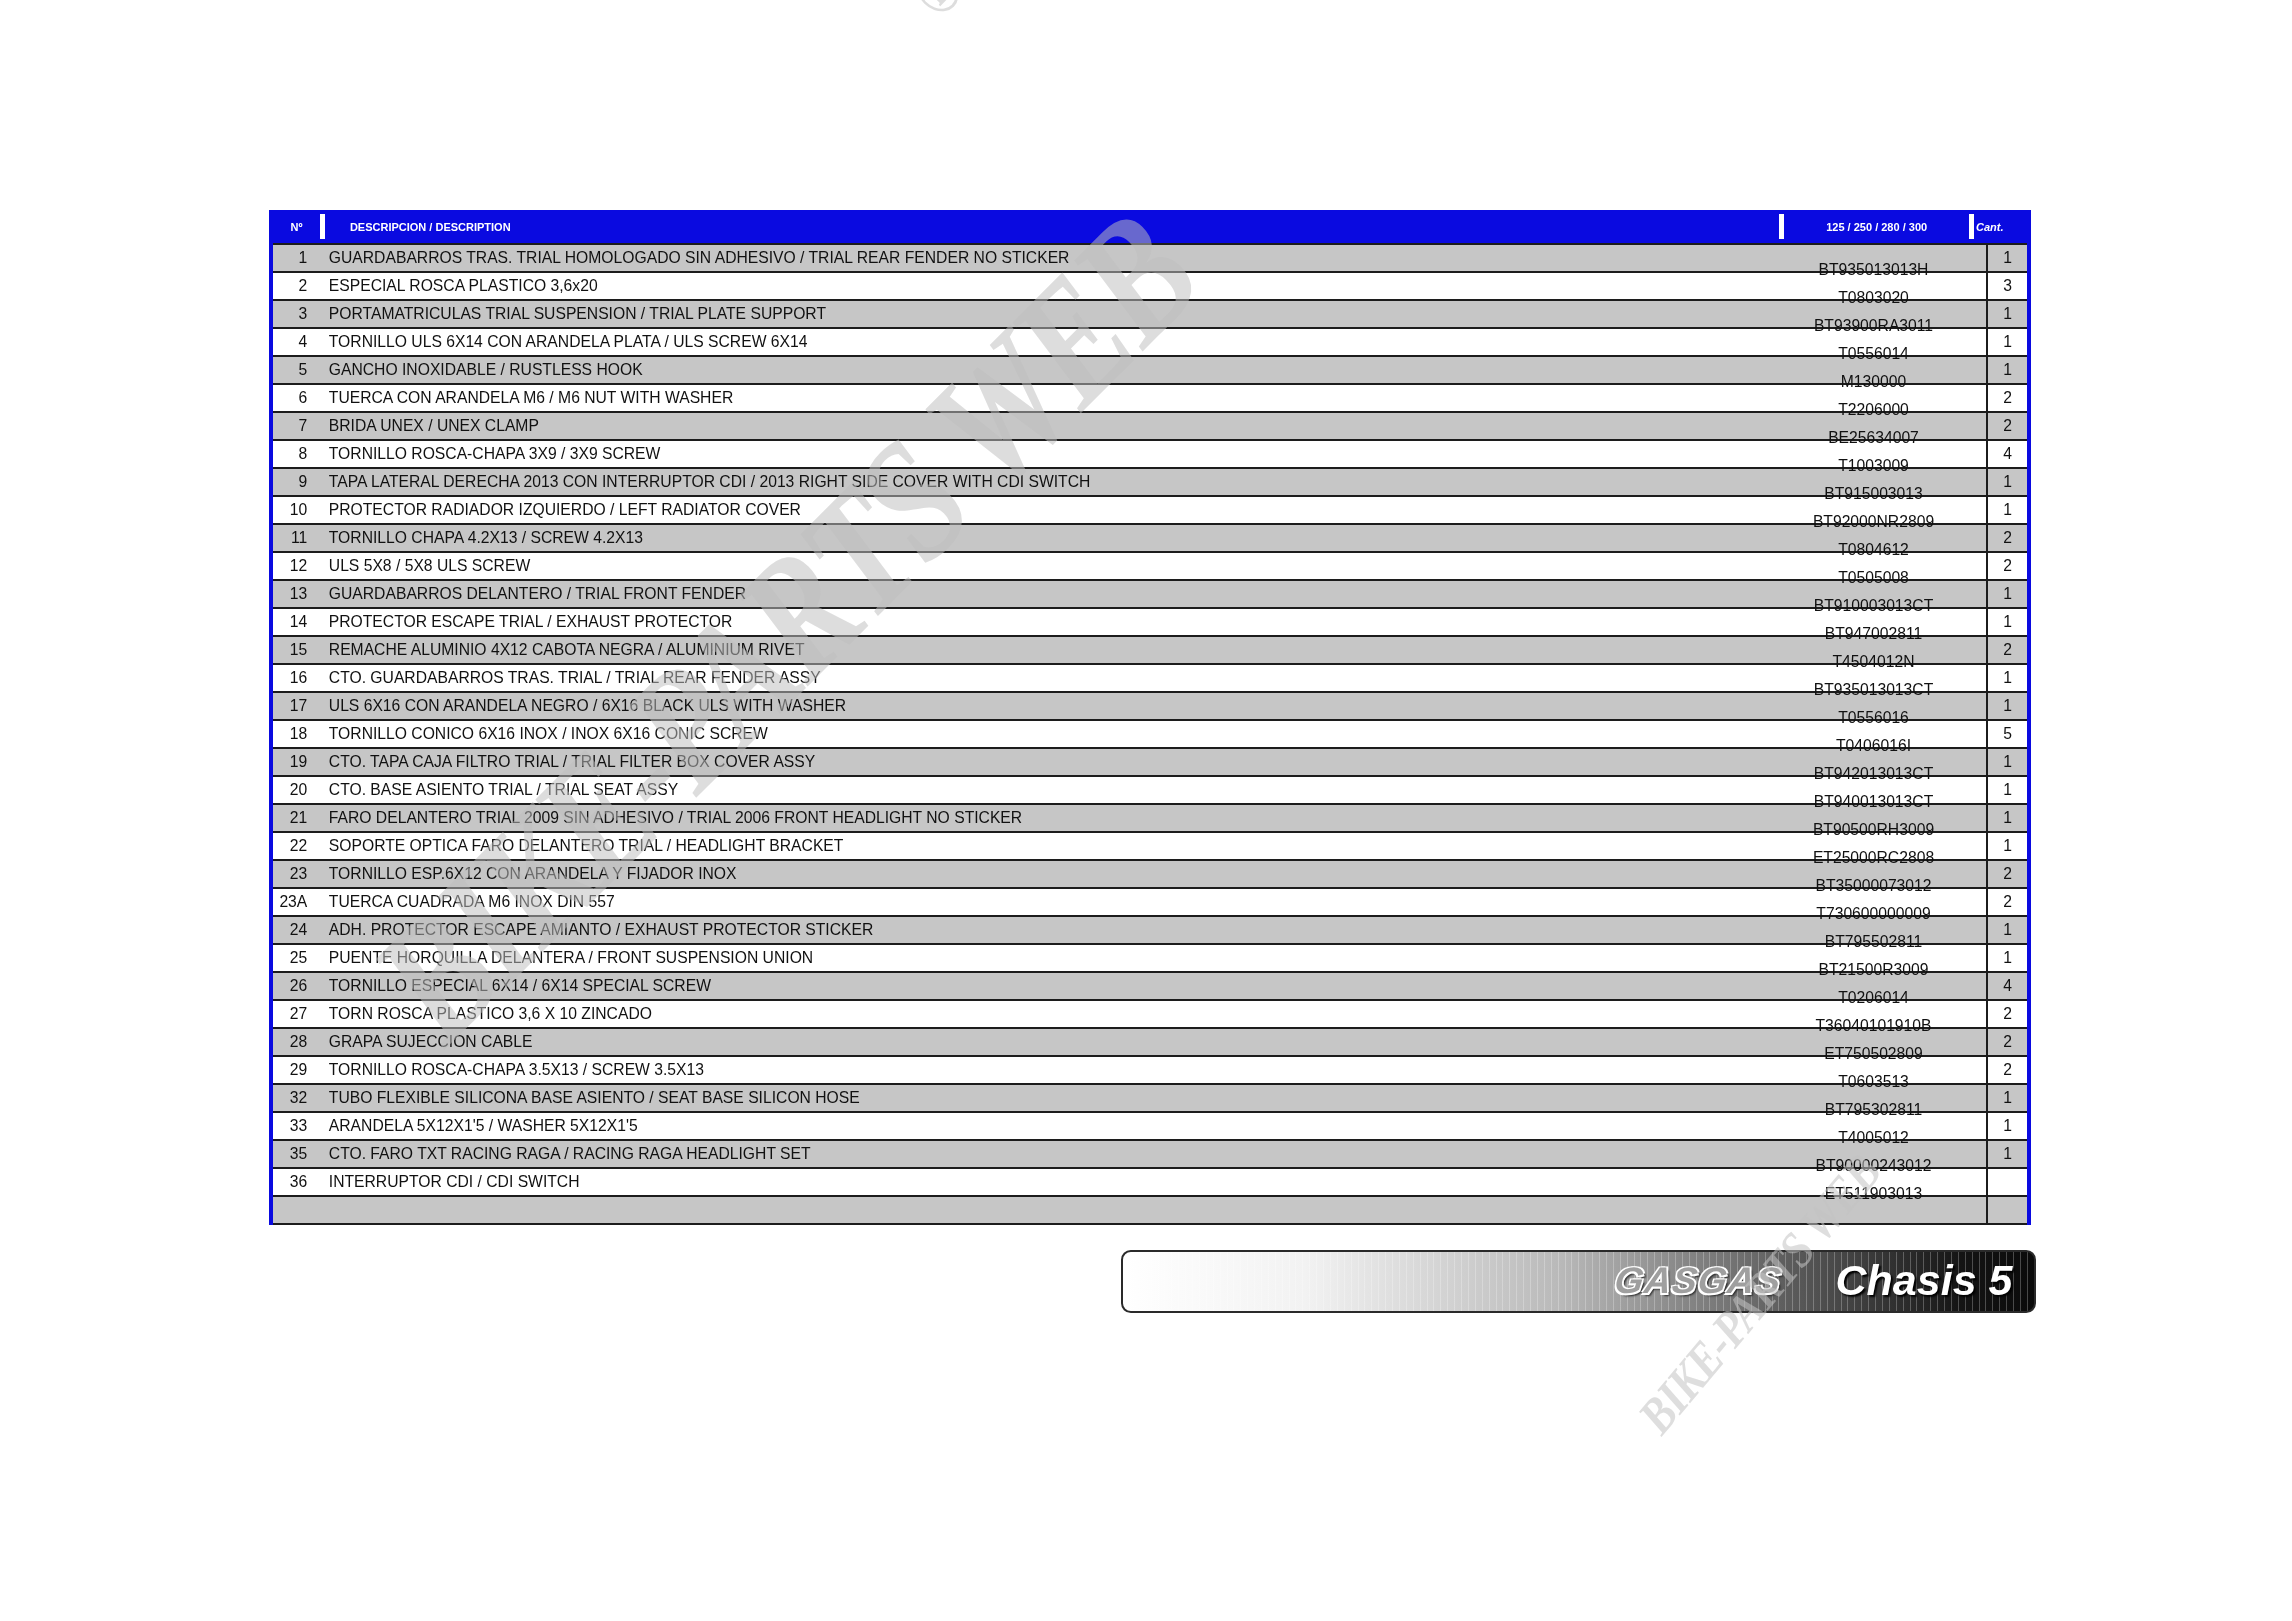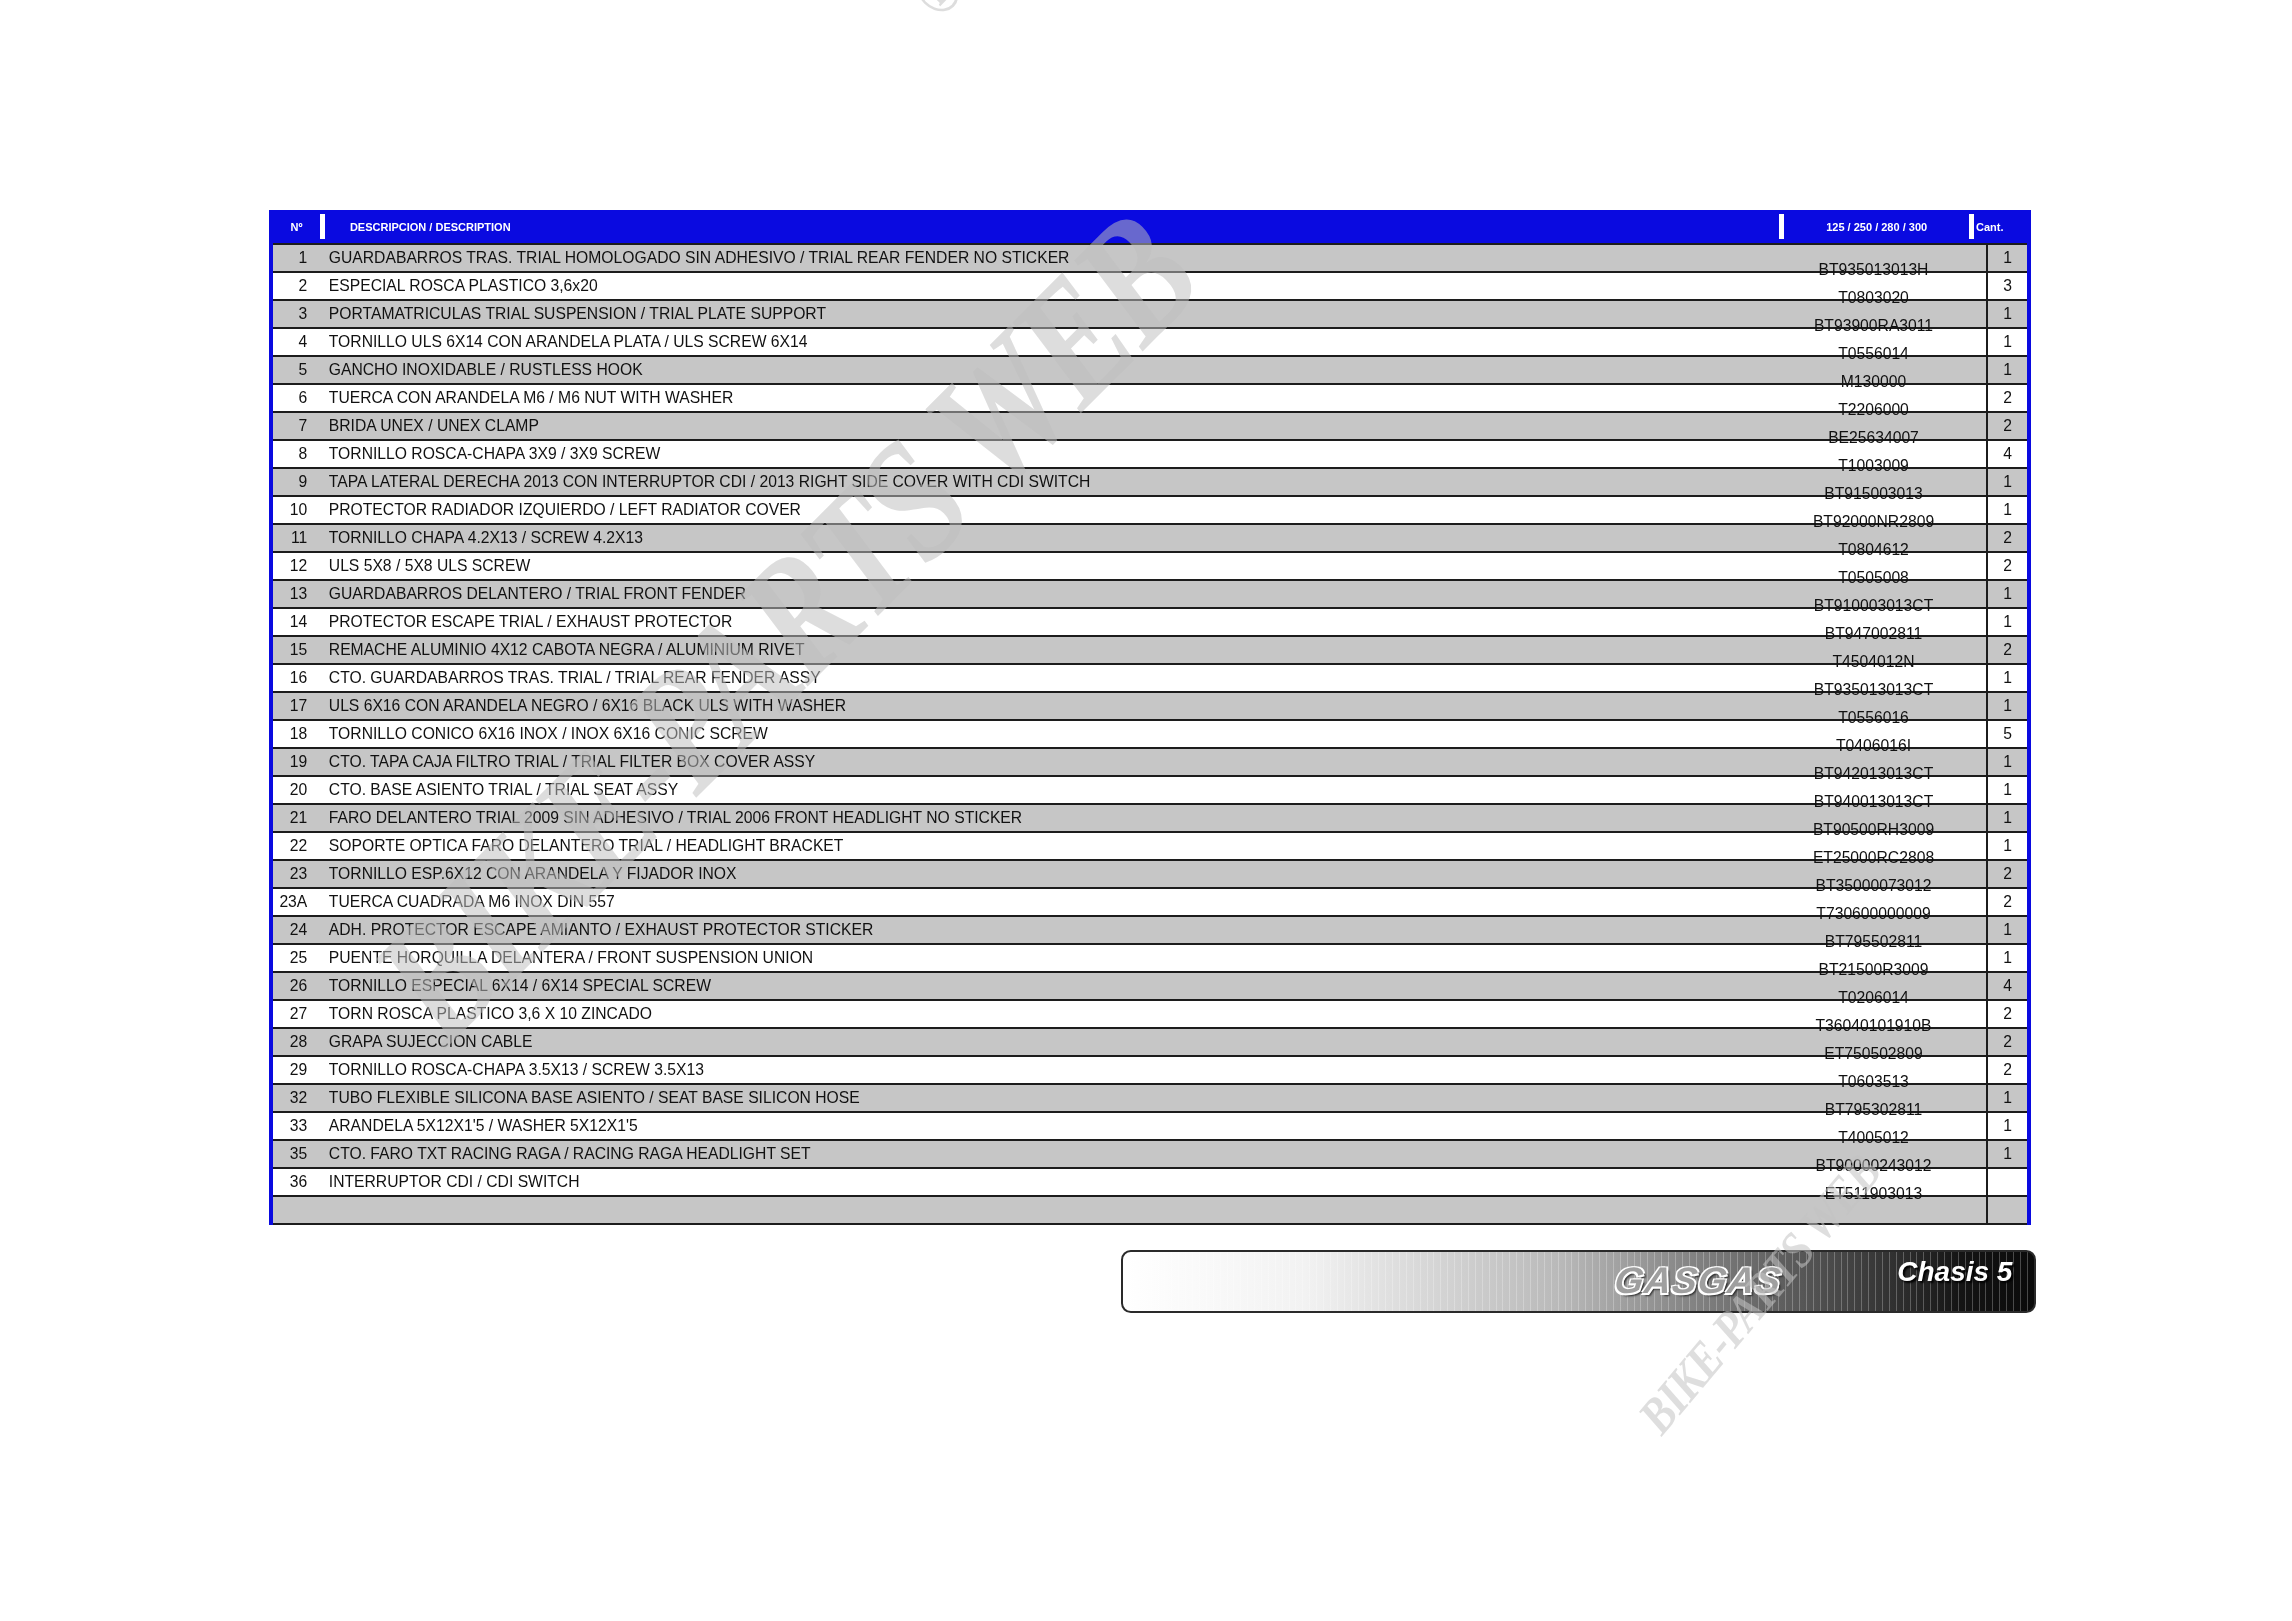--- a/index.html
+++ b/index.html
@@ -8,21 +8,21 @@
 
   
   .parts-table{position:absolute;left:269px;top:210px;width:1754px;
                border-left:4.9px solid #0a0ae0;border-right:4.9px solid #0a0ae0;
                box-sizing:content-box;z-index:2;}
   .thead{display:flex;align-items:stretch;height:33px;background:#0a0ae0;color:#fff;
          font-weight:bold;font-size:11px;}
   .thead .h-no{width:47px;display:flex;align-items:center;justify-content:center;}
   .thead .h-desc{width:1455px;display:flex;align-items:center;padding-left:25px;box-sizing:border-box;}
   .thead .h-models{width:185px;display:flex;align-items:center;justify-content:center;}
-  .thead .h-qty{width:53px;display:flex;align-items:center;justify-content:flex-start;padding-left:2px;box-sizing:border-box;}
+  .thead .h-qty{width:53px;display:flex;align-items:center;justify-content:flex-start;padding-left:2px;box-sizing:border-box;font-style:italic;}
   .thead .sep{width:4.9px;background:#ffffff;margin:3.9px 0;}
 
   .tbody{border-bottom:2.9px solid #1c1c1c;}
   .row{display:flex;align-items:stretch;height:28px;border-top:2.5px solid #1c1c1c;
        box-sizing:border-box;font-size:15.7px;}
   .row.gray{background:#c6c6c6;}
   .row.white{background:#ffffff;}
   .c-no{width:47px;display:flex;align-items:center;justify-content:flex-end;
         padding-right:12.7px;box-sizing:border-box;}
   .c-desc{width:1441px;display:flex;align-items:center;padding-left:8.8px;box-sizing:border-box;
@@ -35,21 +35,21 @@
   .banner{position:absolute;left:1121px;top:1250px;width:915px;height:63px;border-radius:9.8px;
           border:2.9px solid #2a2a2a;box-sizing:border-box;z-index:4;
           background:
             repeating-linear-gradient(90deg,rgba(255,255,255,.25) 0 1px,rgba(255,255,255,0) 1px 6.9px),
             linear-gradient(90deg,#ffffff 0%,#f2f2f2 20%,#b9b9b9 48%,#555555 75%,#141414 92%,#0a0a0a 100%);}
   .gasgas-logo{position:absolute;right:253px;top:7.8px;font-style:italic;font-weight:900;
           font-size:37px;letter-spacing:1px;color:#9f9f9f;transform:skewX(-8deg);
           text-shadow:-1.5px -1.5px 0 #fff,1.5px -1.5px 0 #fff,-1.5px 1.5px 0 #fff,
                       1.5px 1.5px 0 #fff,2.9px 2.9px 2px #2a2a2a;}
   .chasis-label{position:absolute;right:21.6px;top:3.9px;font-style:italic;font-weight:bold;
-          font-size:28px;color:#ffffff;text-shadow:2px 2px 2px #000;}
+          font-size:43px;color:#ffffff;text-shadow:2px 2px 2px #000;}
 
   
   .watermark-main{position:absolute;left:211px;top:123px;width:1176px;height:980px;
           display:flex;align-items:center;justify-content:center;white-space:nowrap;
           transform:rotate(-45deg) scaleX(0.8);
           font-family:"Liberation Serif","DejaVu Serif",serif;font-style:italic;font-weight:900;
           font-size:172px;letter-spacing:-4.9px;color:#bfbfbf;opacity:0.52;z-index:5;
           pointer-events:none;}
   .watermark-main .reg{font-size:69px;align-self:flex-start;margin-top:108px;letter-spacing:0;}
   .watermark-small{position:absolute;left:1539px;top:1108px;width:441px;height:372px;

